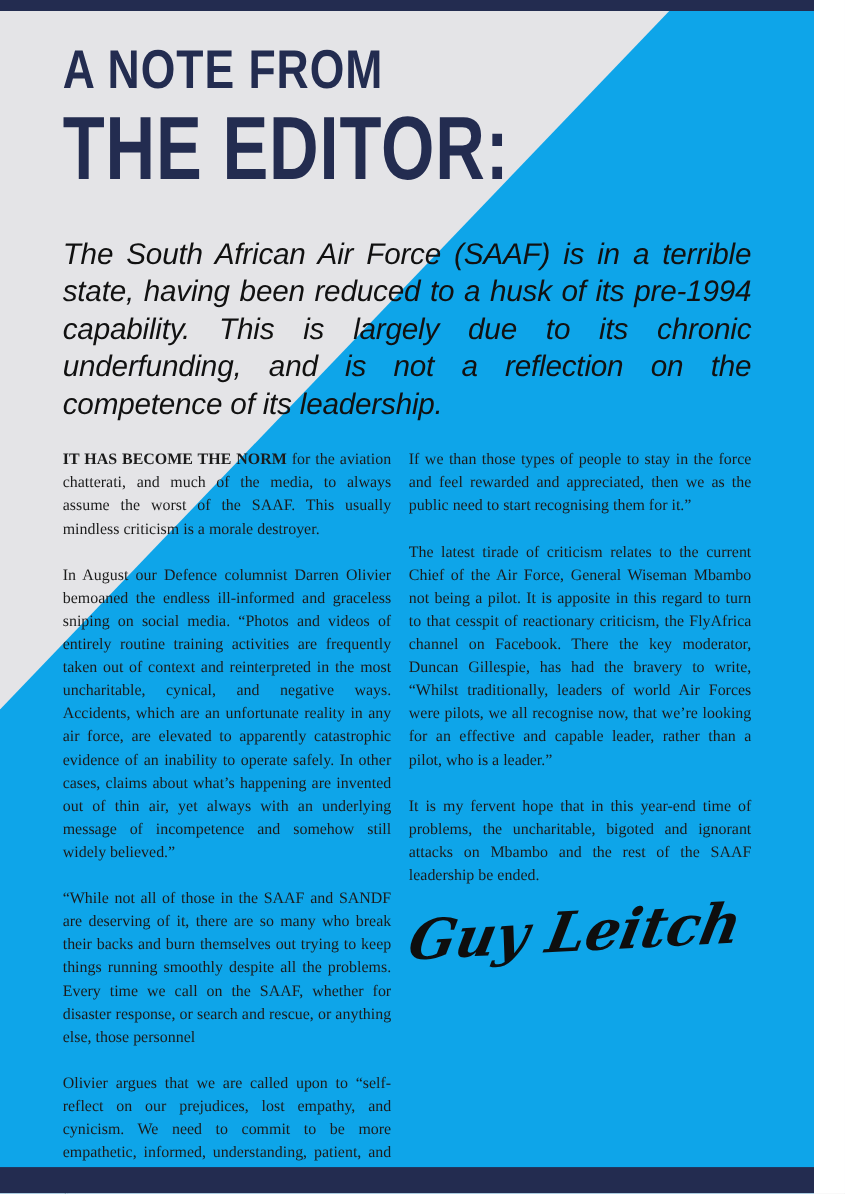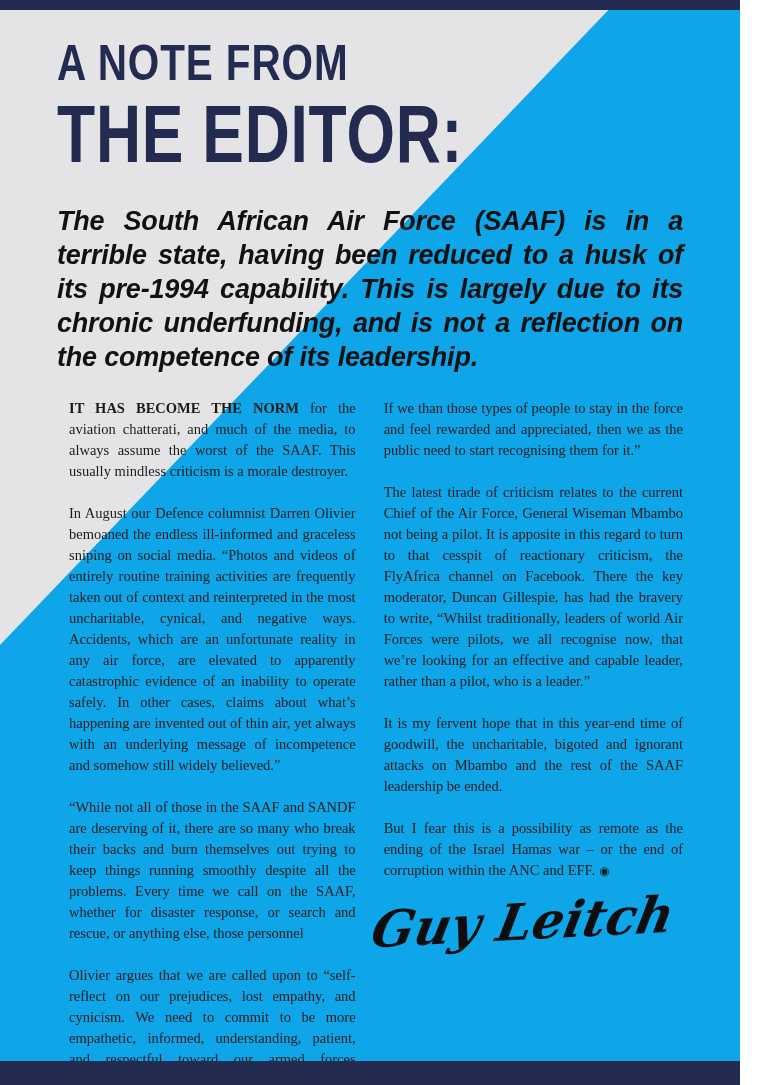--- a/index.html
+++ b/index.html
@@ -55,43 +55,43 @@
   }
   .title-line2 {
     font-size: 80px;
     display: inline-block;
     transform: scale(0.78, 1.02);
     transform-origin: left top;
     letter-spacing: 1px;
     margin-top: 10px;
   }
   .intro {
-    margin-top: 30px;
+    margin-top: 40px;
     font-family: "Liberation Sans", sans-serif;
-    font-weight: bold;
+    font-weight: normal;
     font-style: italic;
     font-size: 27px;
     line-height: 34px;
     text-align: justify;
     color: #111111;
     letter-spacing: -0.2px;
   }
   .columns {
     display: flex;
     gap: 16px;
     margin-top: 24px;
   }
   .col {
     flex: 1 1 0;
     font-size: 14.5px;
     line-height: 21px;
     text-align: justify;
     color: #1b1b1b;
   }
-  .col p { margin: 0 0 21px 12px; }
+  .col p { margin: 0 0 21px 0; }
   .lead-in { font-weight: bold; }
   .end-mark { font-size: 12px; padding-left: 4px; }
   .signature {
     margin-top: 4px;
     padding-right: 10px;
     text-align: right;
     font-family: "DejaVu Serif", serif;
     font-style: italic;
     font-weight: bold;
     font-size: 50px;
@@ -123,22 +123,21 @@
       <div class="col">
         <p><strong class="lead-in">IT HAS BECOME THE NORM</strong> <span>for the aviation chatterati, and much of the media, to always assume the worst of the SAAF.  This usually mindless criticism is a morale destroyer.</span></p>
         <p>In August our Defence columnist Darren Olivier bemoaned the endless ill-informed and graceless sniping on social media. “Photos and videos of entirely routine training activities are frequently taken out of context and reinterpreted in the most uncharitable, cynical, and negative ways. Accidents, which are an unfortunate reality in any air force, are elevated to apparently catastrophic evidence of an inability to operate safely. In other cases, claims about what’s happening are invented out of thin air, yet always with an underlying message of incompetence and somehow still widely believed.”</p>
         <p>“While not all of those in the SAAF and SANDF are deserving of it, there are so many who break their backs and burn themselves out trying to keep things running smoothly despite all the problems. Every time we call on the SAAF, whether for disaster response, or search and rescue, or anything else, those personnel</p>
         <p>Olivier argues that we are called upon to “self-reflect on our prejudices, lost empathy, and cynicism. We need to commit to be more empathetic, informed, understanding, patient, and respectful toward our armed forces personnel in future.</p>
       </div>
 
       <div class="col">
         <p>If we than those types of people to stay in the force and feel rewarded and appreciated, then we as the public need to start recognising them for it.”</p>
         <p>The latest tirade of criticism relates to the current Chief of the Air Force, General Wiseman Mbambo not being a pilot. It is apposite in this regard to turn to that cesspit of reactionary criticism, the FlyAfrica channel on Facebook. There the key moderator, Duncan Gillespie, has had the bravery to write, “Whilst traditionally, leaders of world Air Forces were pilots, we all recognise now, that we’re looking for an effective and capable leader, rather than a pilot, who is a leader.”</p>
-        <p>It is my fervent hope that in this year-end time of goodwill, the uncharitable, bigoted and ignorant attacks on Mbambo and the rest of the SAAF leadership be ended.</p>
-        <p><span>But I fear this is a possibility as remote as the ending of the Israel Hamas war – or the end of corruption within the ANC and EFF.</span><span class="end-mark">◉</span></p>
+        <p>It is my fervent hope that in this year-end time of problems, the uncharitable, bigoted and ignorant attacks on Mbambo and the rest of the SAAF leadership be ended.</p>
 
         <div class="signature">Guy Leitch</div>
       </div>
 
     </div>
   </div>
 
   <div class="bar-bottom"></div>
 </div>
 

